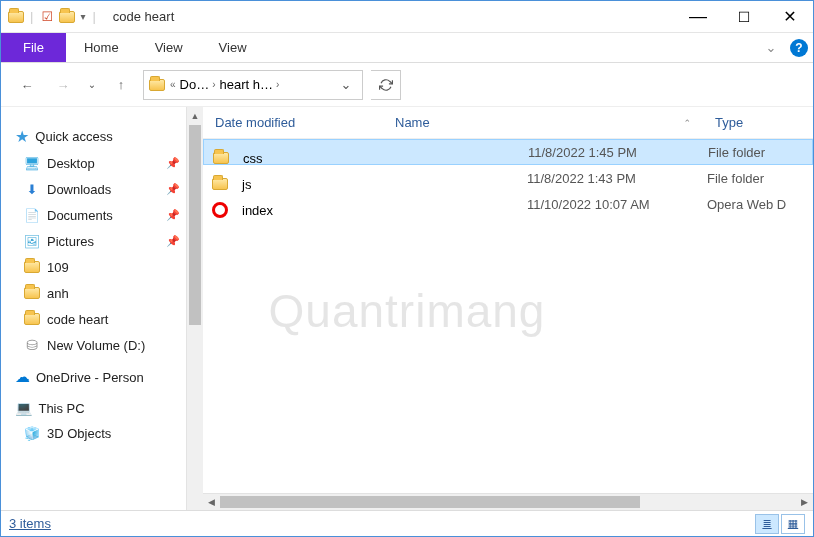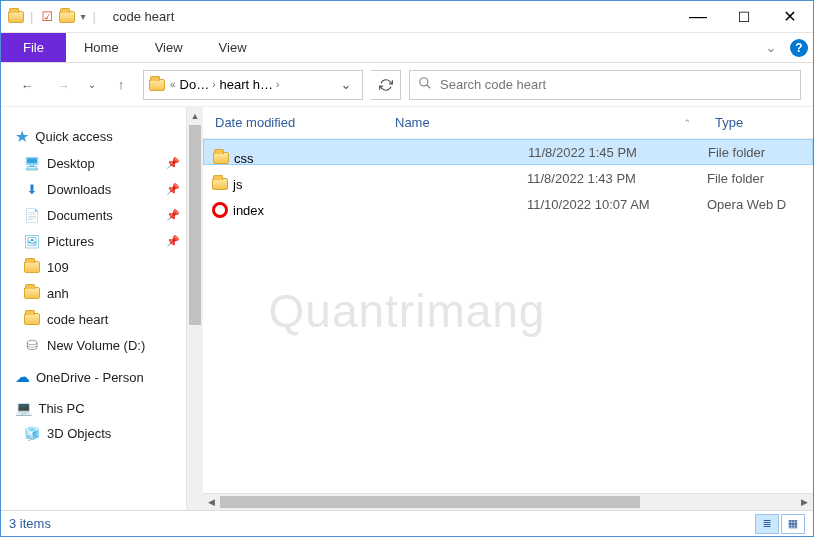--- a/index.html
+++ b/index.html
@@ -47,31 +47,31 @@
 .colhead { height: 32px; display: flex; align-items: center; border-bottom: 1px solid #eee; color: #2e5c9a; }
 .colhead .col { padding: 0 12px; display: flex; align-items: center; gap: 6px; }
 .col-name { flex: 0 0 320px; }
 .col-date { flex: 0 0 180px; }
 .col-type { flex: 1; }
 .sort-arrow { font-size: 9px; color: #888; }
 
 .rows { flex: 1; overflow: auto; }
 .row { height: 26px; display: flex; align-items: center; padding-left: 8px; }
 .row.sel { background: #cce8ff; border: 1px solid #99d1ff; }
-.row .cell-name { flex: 0 0 312px; display: flex; align-items: center; gap: 4px; margin-top: 12px; }
+.row .cell-name { flex: 0 0 312px; display: flex; align-items: center; gap: 13px; margin-top: 12px; }
 .row .cell-date { flex: 0 0 180px; color: #555; padding-left: 4px; }
 .row .cell-type { flex: 1; color: #555; padding-left: 4px; }
 
 .hscroll { height: 17px; background: #f0f0f0; border-top: 1px solid #e3e3e3; display: flex; align-items: center; }
 .hscroll .arr { width: 17px; text-align: center; font-size: 9px; color: #666; }
 .hscroll .track { flex: 1; position: relative; height: 100%; }
 .hscroll .thumb { position: absolute; top: 2px; bottom: 2px; left: 0; width: 420px; background: #c1c1c1; }
 
 
-.status { height: 26px; border-top: 1px solid #ddd; display: flex; align-items: center; padding: 0 8px; color: #2e5c9a; }
+.status { height: 26px; border-top: 1px solid #ddd; display: flex; align-items: center; padding: 0 8px; color: #2e5c9a; text-decoration: underline; }
 .status .viewbtns { margin-left: auto; display: flex; gap: 2px; }
 .status .vb { width: 24px; height: 20px; border: 1px solid #99c2e8; display: flex; align-items: center; justify-content: center; font-size: 11px; }
 .status .vb.active { background: #cce8ff; }
 
 
 .ico { width: 18px; height: 18px; display: inline-flex; align-items: center; justify-content: center; }
 .folder-ico { width: 18px; height: 14px; background: linear-gradient(#ffe9a6,#f7c44f); border: 1px solid #d9a832; border-radius: 2px; position: relative; }
 .folder-ico::before { content: ""; position: absolute; top: -4px; left: 0; width: 8px; height: 4px; background: #f7c44f; border: 1px solid #d9a832; border-bottom: none; border-radius: 2px 2px 0 0; }
 .small-folder { width: 16px; height: 12px; }
 .star-ico { color: #3b9bdc; font-size: 16px; }
@@ -139,29 +139,20 @@
         <span class="chev">›</span>
       </span>
     <span style="flex:1"></span>
     <span class="bc-drop">⌄</span>
   </div>
   <div class="refresh">
     <svg width="14" height="14" viewBox="0 0 24 24" fill="none" stroke="#555" stroke-width="2">
         <path d="M23 4v6h-6M1 20v-6h6"></path>
         <path d="M3.51 9a9 9 0 0 1 14.85-3.36L23 10M1 14l4.64 4.36A9 9 0 0 0 20.49 15"></path>
       </svg>
-  </div>
-  <div class="search">
-    <span>
-      <svg width="14" height="14" viewBox="0 0 24 24" fill="none" stroke="#888" stroke-width="2">
-          <circle cx="10" cy="10" r="7"></circle>
-          <line x1="21" y1="21" x2="15" y2="15"></line>
-        </svg>
-    </span>
-    <span>Search code heart</span>
   </div>
 </div>
 
 <div class="main">
   <div class="sidebar">
     <div class="side-item top">
       <span class="star-ico">★</span>
       <span>Quick access</span>
     </div>
     <div class="side-item">

